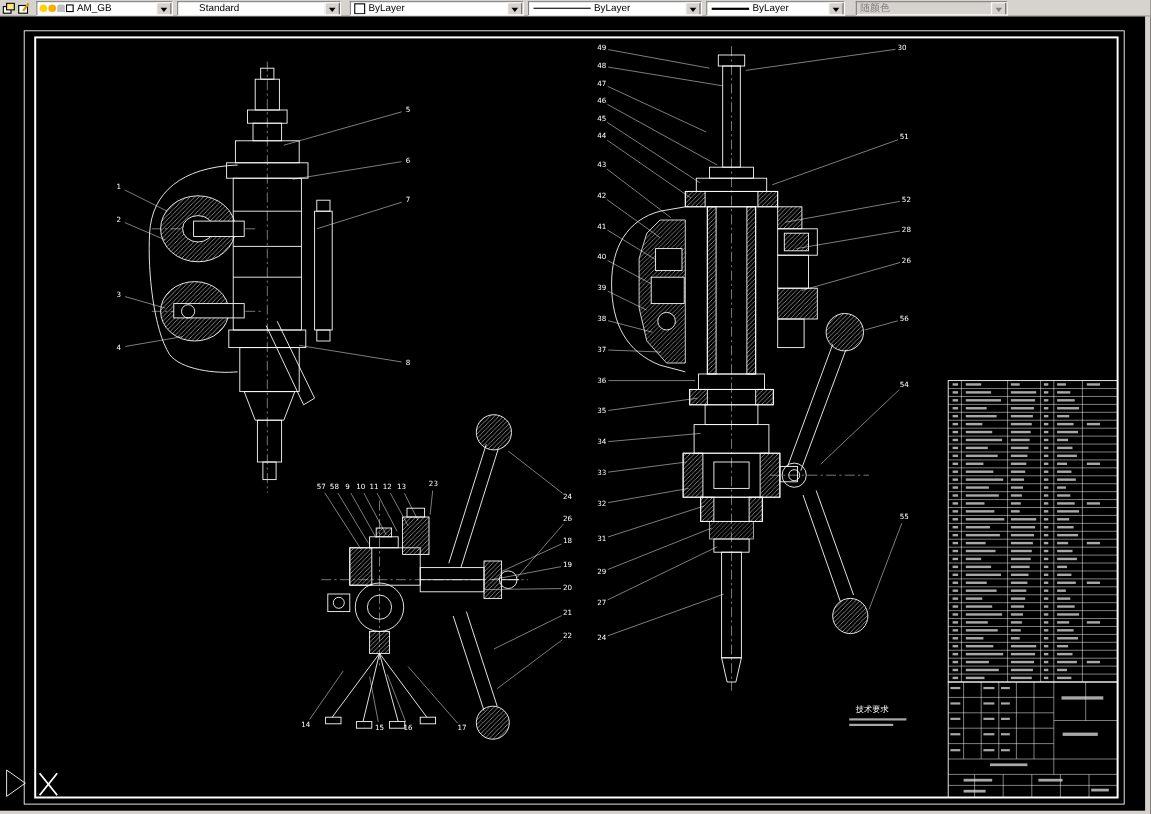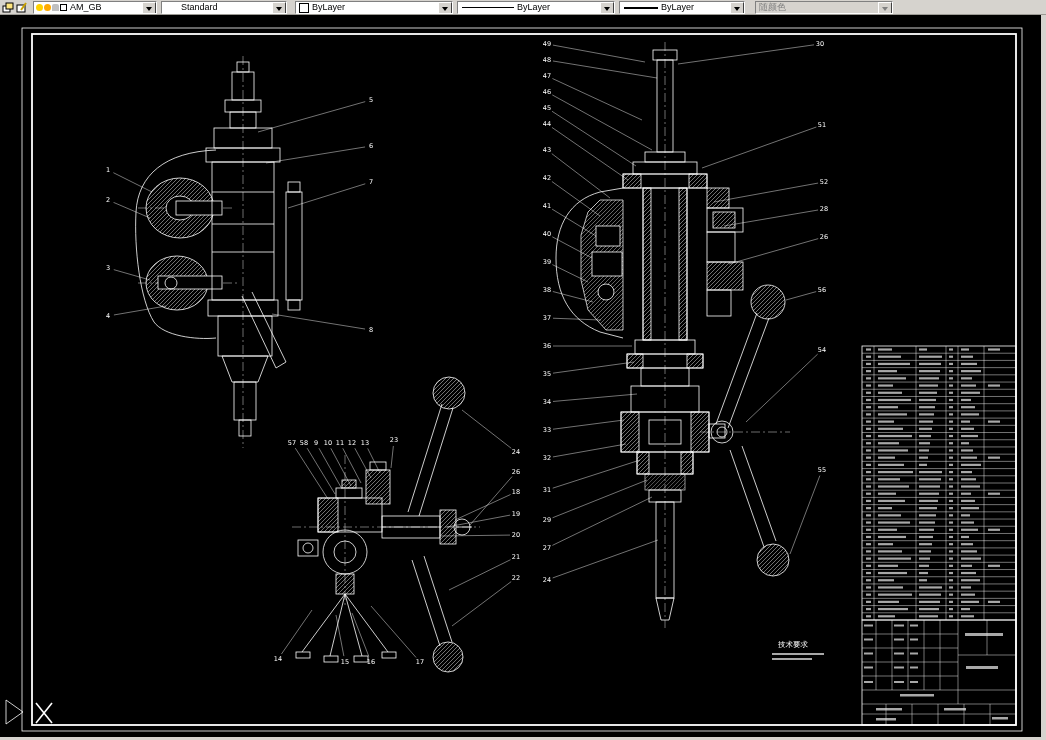--- a/index.html
+++ b/index.html
@@ -71,21 +71,21 @@
       <span class="g lock"></span>
       <span class="g swatch"></span>
     </span>
     <span class="txt">AM_GB</span>
     <span class="combo-btn">
         <span class="arr"></span>
       </span>
   </div>
   <div class="gap4"></div>
 
-  <div class="combo" style="width:126px;padding-left:16px">
+  <div class="combo" style="width:149px;padding-left:16px">
     <span class="txt">Standard</span>
     <span class="combo-btn">
         <span class="arr"></span>
       </span>
   </div>
   <div class="gap8"></div>
 
   <div class="combo" style="width:158px">
     <span class="color-swatch"></span>
     <span class="txt">ByLayer</span>

